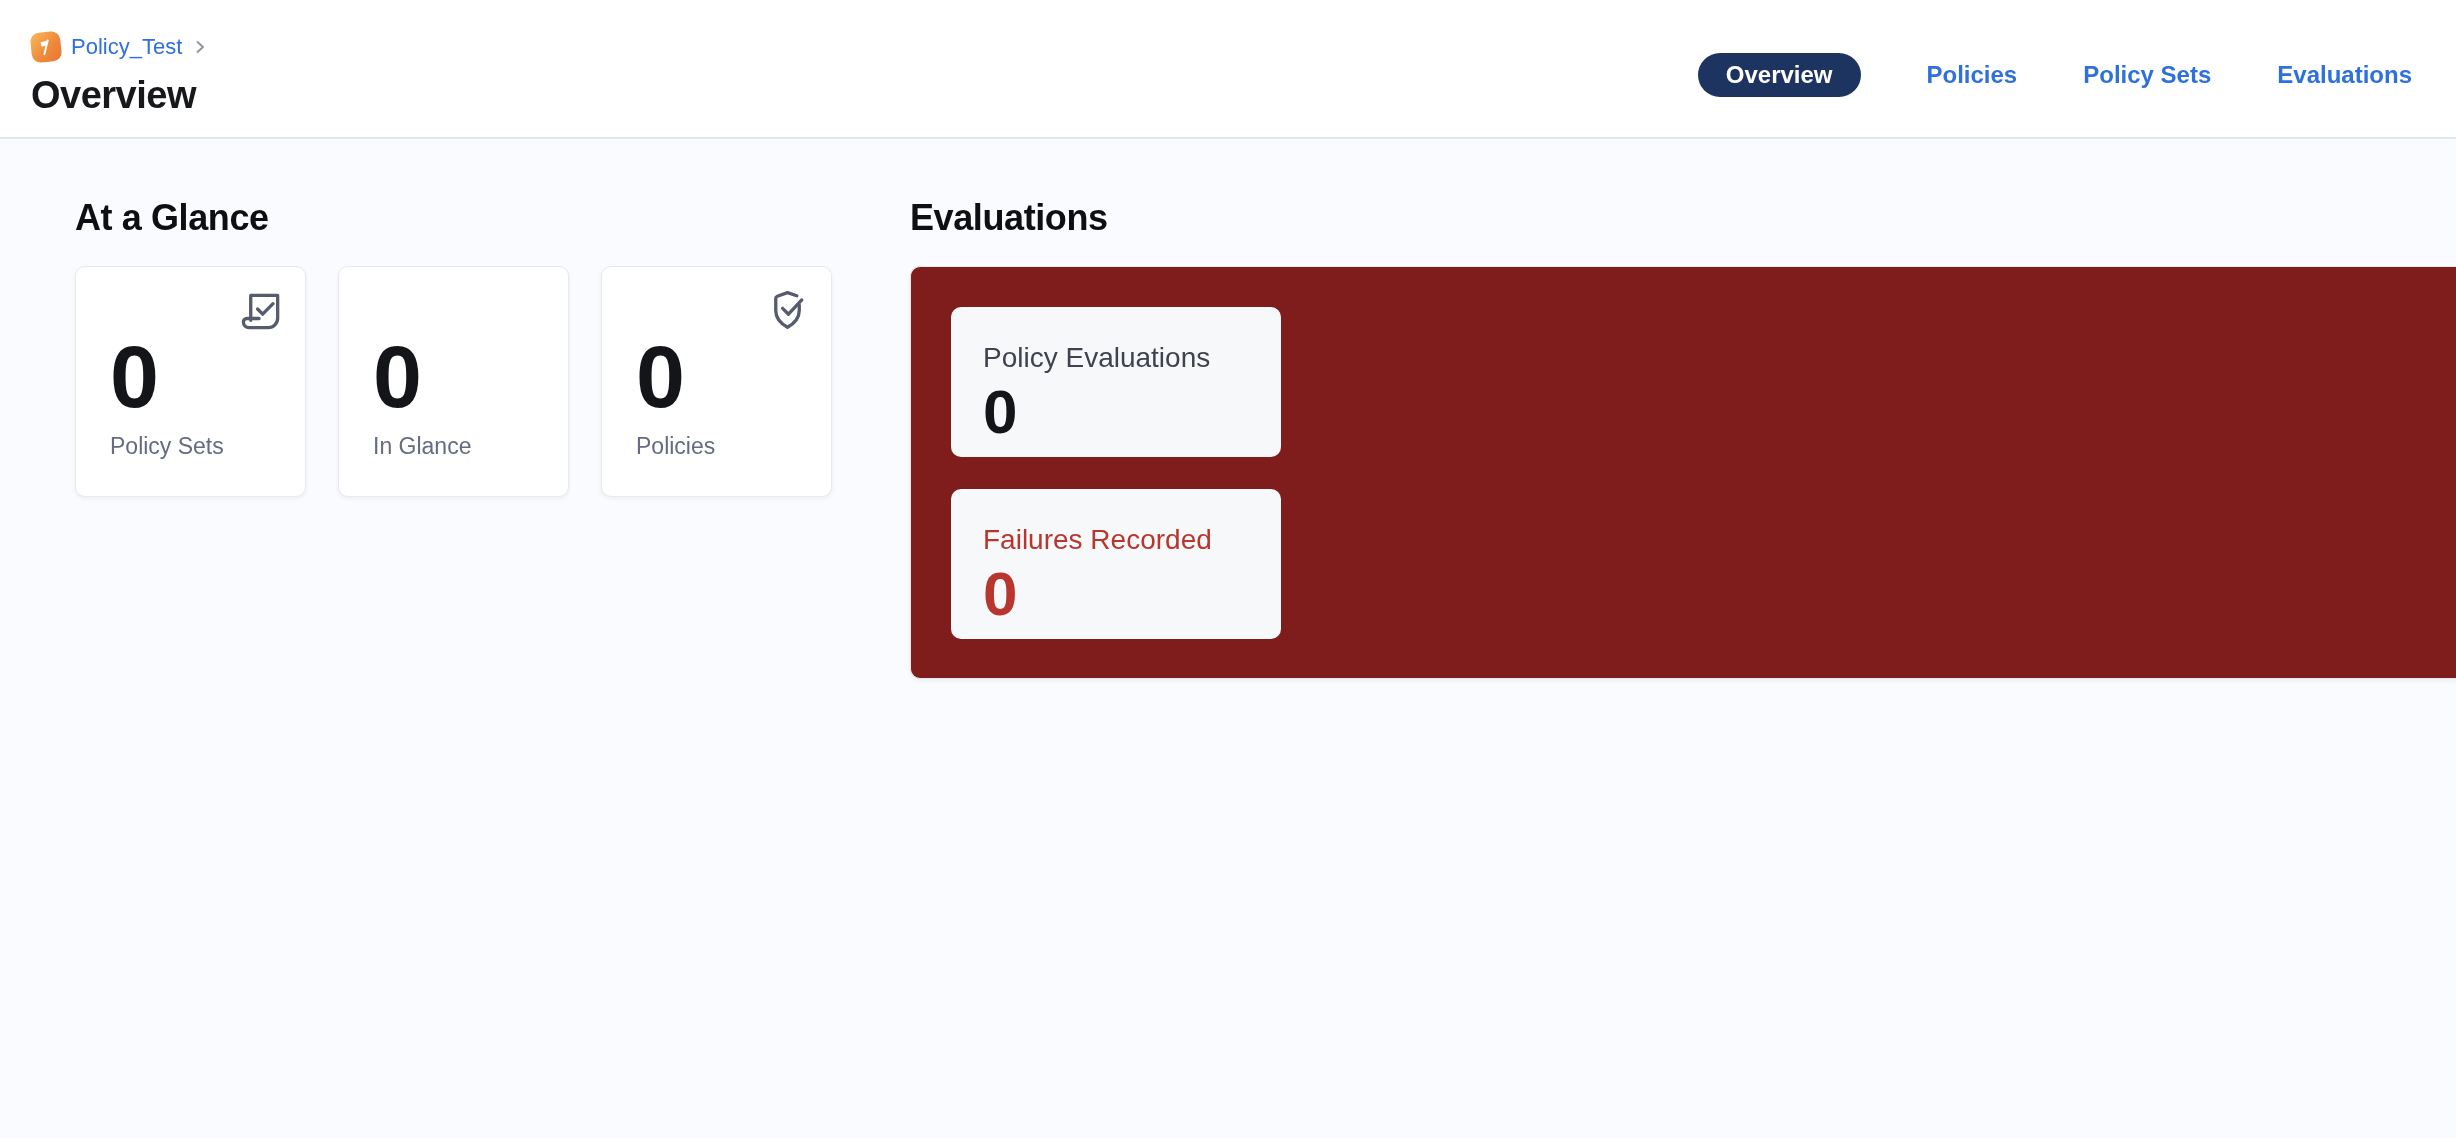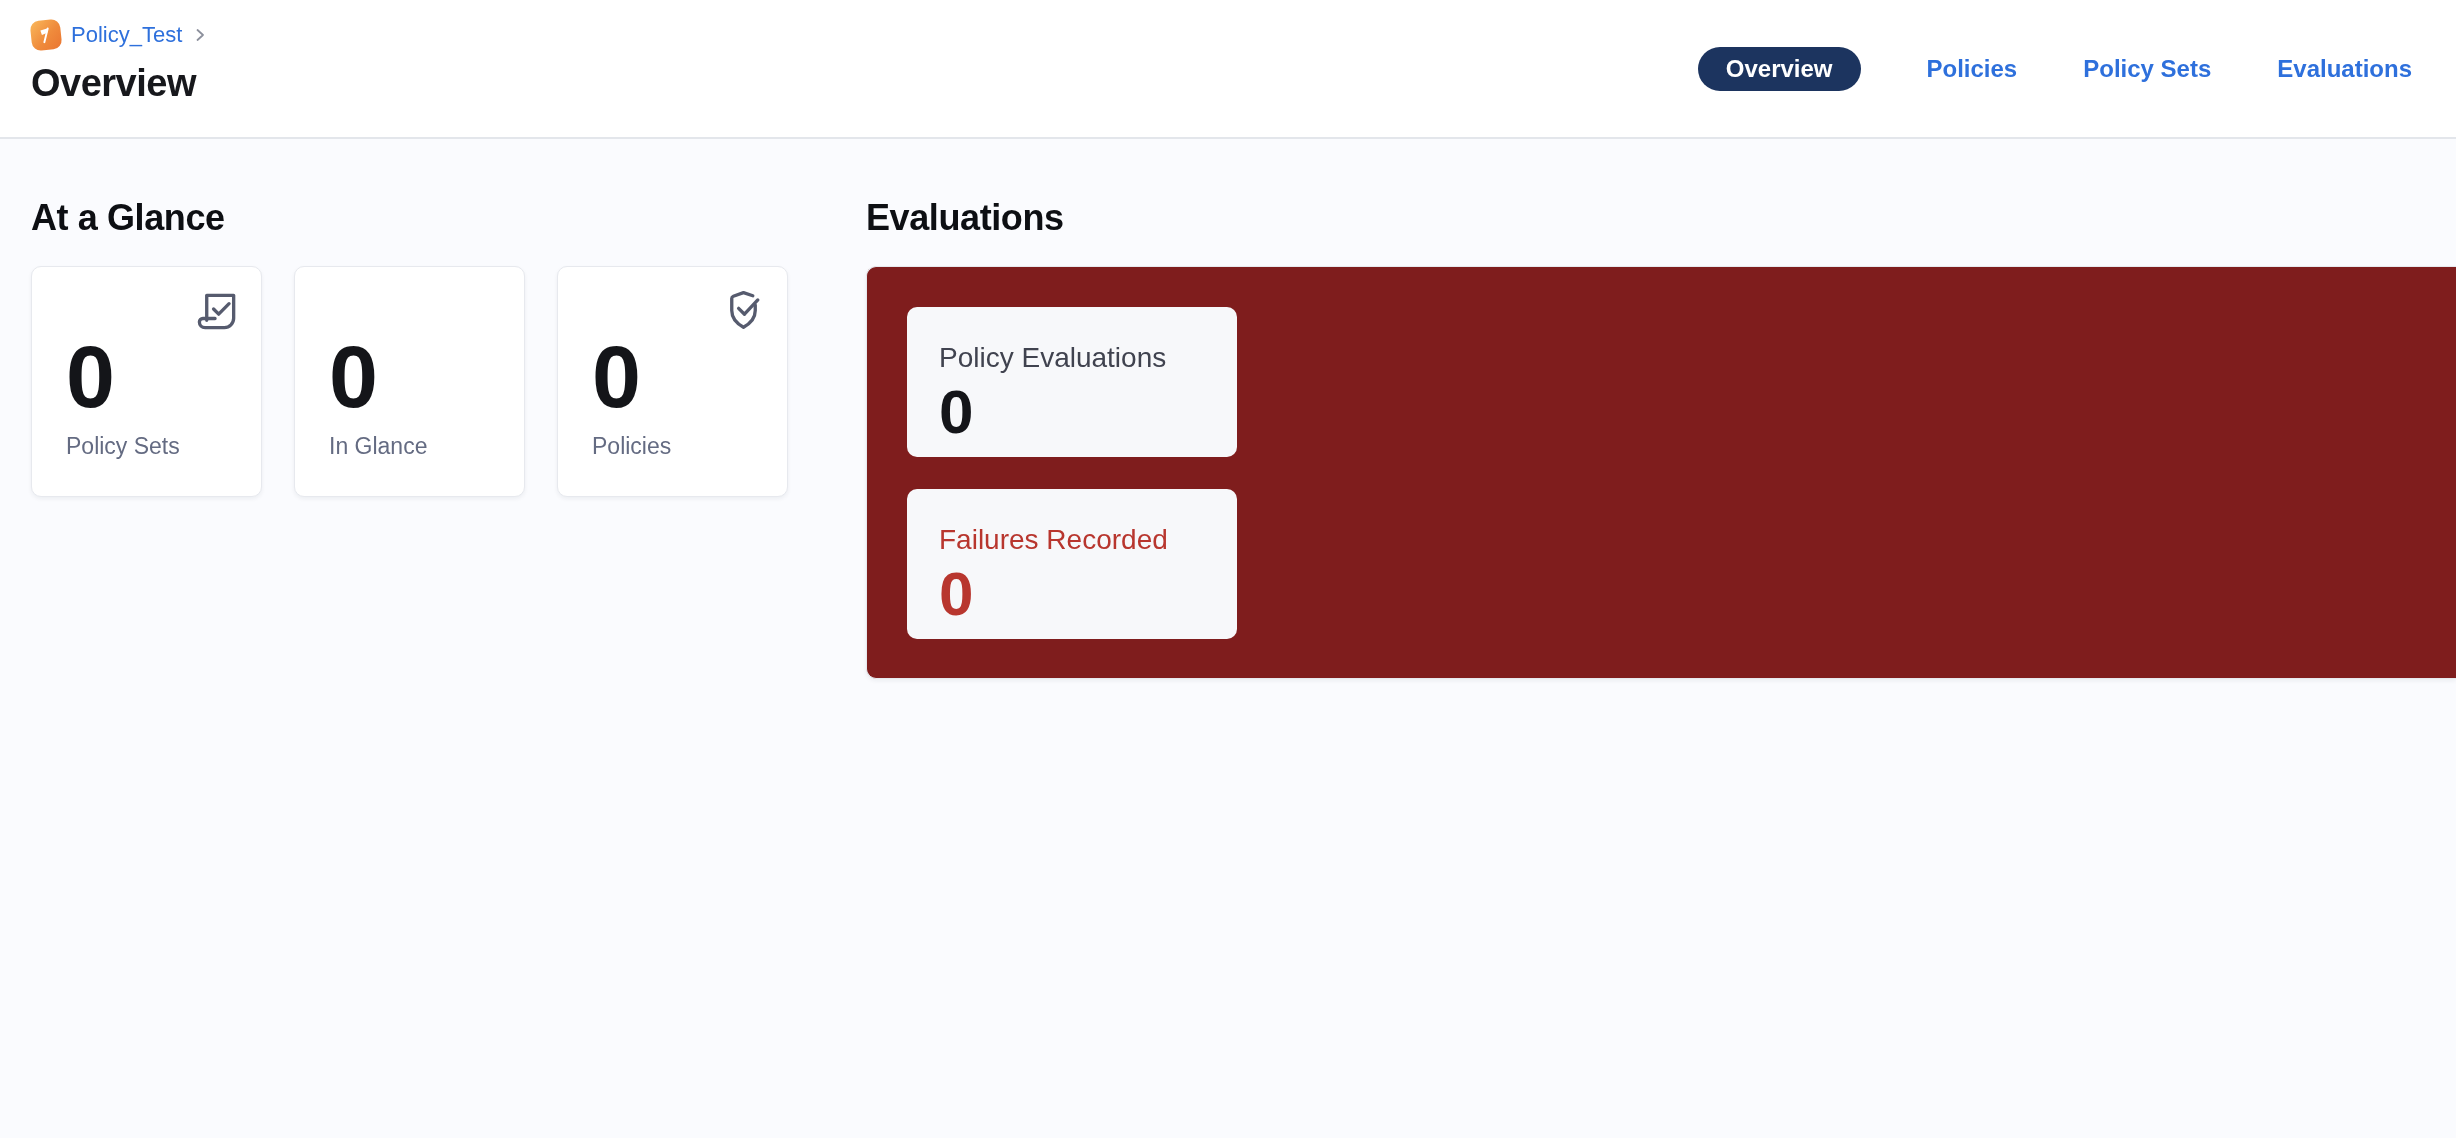--- a/index.html
+++ b/index.html
@@ -11,21 +11,21 @@
   }
 
   
   .header {
     height: 139px;
     background: #ffffff;
     border-bottom: 2px solid #e3e6eb;
     display: flex;
     justify-content: space-between;
     align-items: stretch;
-    padding: 0 44px 0 31px;
+    padding: 12px 44px 0 31px;
   }
   .header-left { padding-top: 18px; }
   .breadcrumb {
     display: flex;
     align-items: center;
     gap: 10px;
     height: 34px;
   }
   .app-icon {
     width: 30px; height: 30px;
@@ -83,21 +83,21 @@
   .section-heading {
     font-size: 36px;
     font-weight: 700;
     letter-spacing: -0.4px;
     color: #0d0f13;
     line-height: 1.2;
     margin-bottom: 27px;
   }
 
   
-  .glance-section { width: 757px; flex: 0 0 auto; }
+  .glance-section { width: 757px; flex: 0 0 auto; margin-left: 44px; }
   .glance-cards { display: flex; gap: 32px; }
   .stat-card {
     position: relative;
     width: 231px; height: 231px;
     background: #ffffff;
     border: 1px solid #e7e9ee;
     border-radius: 10px;
     box-shadow: 0 2px 4px rgba(22, 28, 45, 0.06);
   }
   .stat-card .card-icon {

